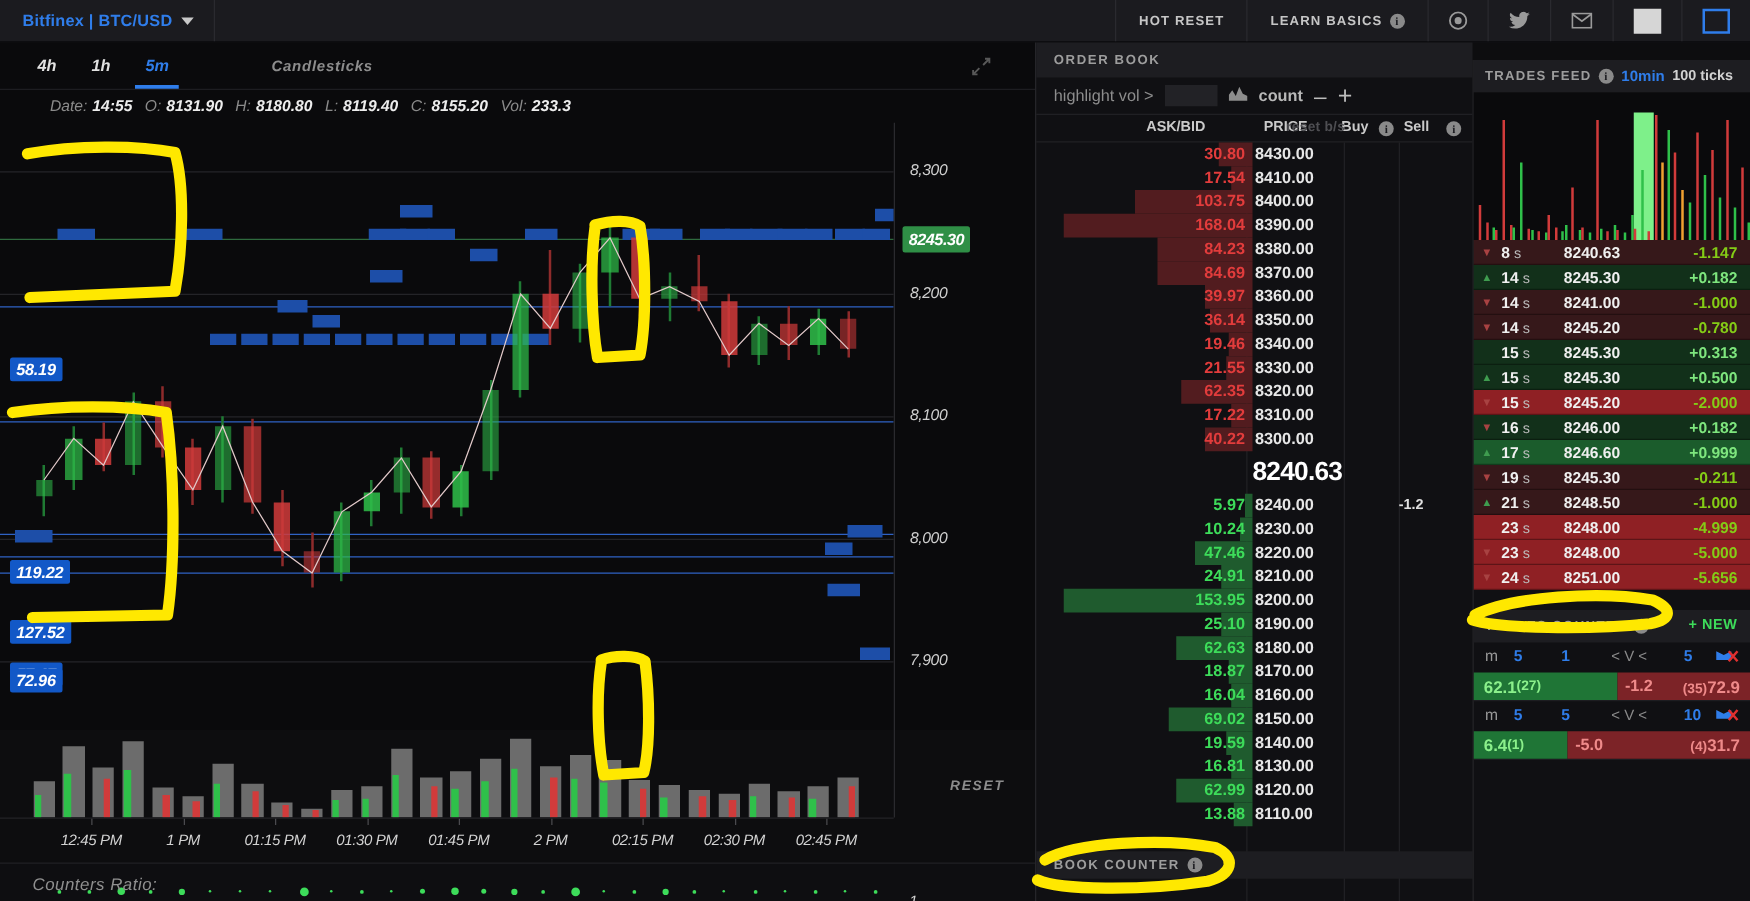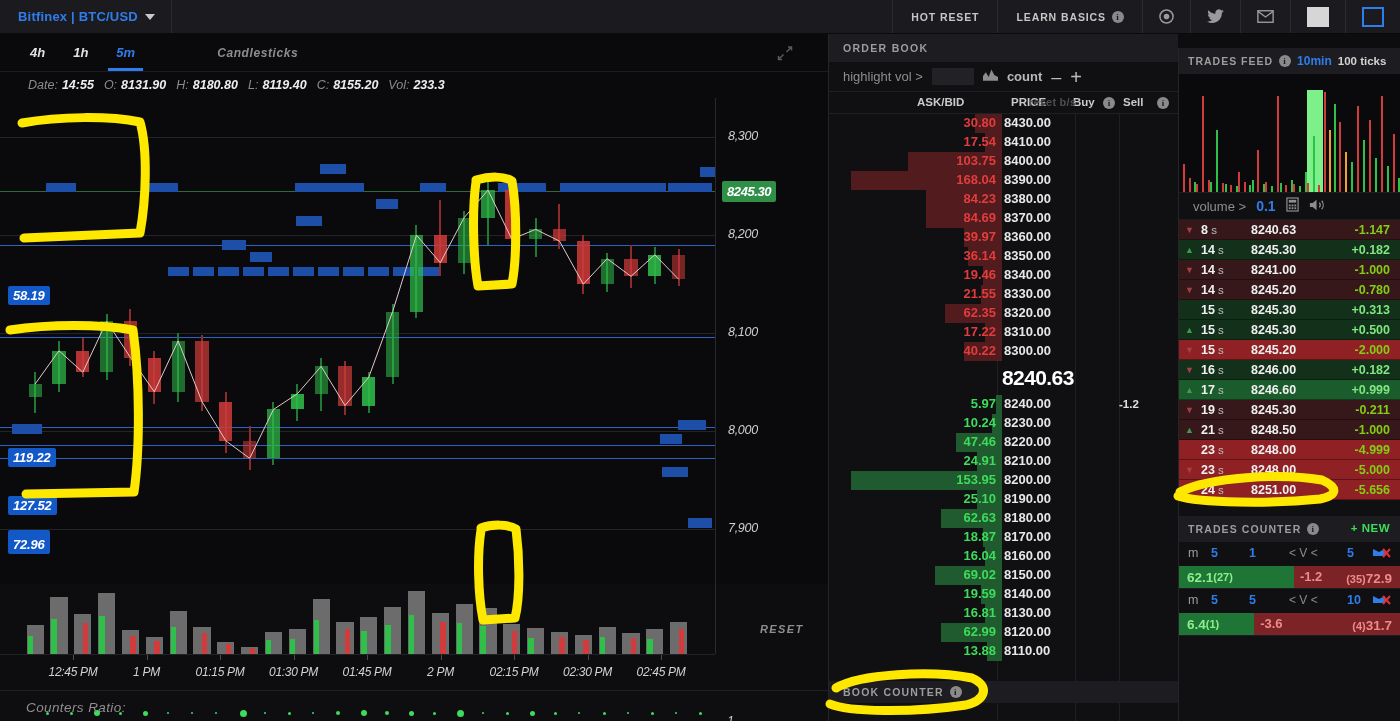--- a/index.html
+++ b/index.html
@@ -80,21 +80,21 @@
   }
 
   #ohlc-bar {
     height: 26px; display: flex; align-items: center;
     padding-left: 28px; gap: 4px;
     font-size: 12.5px; color: #8b8b8b;
     background: #0a0a0c; position: relative; z-index: 3;
   }
   #ohlc-bar b { color: #ededed; font-weight: bold; }
   #ohlc-bar .lbl { margin-left: 6px; }
-  #ohlc-bar .lbl.first { margin-left: 0; }
+  #ohlc-bar .lbl.first { margin-left: 12px; }
 
   #plot {
     position: absolute; top: 64px; left: 0; width: 715px; height: 556px;
     overflow: hidden;
   }
   #plot .gridline { position: absolute; left: 0; width: 715px; height: 1px; background: #242428; }
   #plot .bluelevel { position: absolute; left: 0; width: 715px; height: 1px; background: #2f62c4; }
   #plot .greenlevel { position: absolute; left: 0; width: 715px; height: 1px; background: #2f6a3e; }
   .blue-block { position: absolute; background: #1d4ea8; }
   .vol-bar { position: absolute; bottom: 0; }
@@ -836,42 +836,20 @@
         <div class="tf-spike" style="left: 178px; height: 86px; background: rgb(209, 59, 59);"></div>
         <div class="tf-spike" style="left: 184px; height: 52px; background: rgb(47, 192, 74);"></div>
         <div class="tf-spike" style="left: 190px; height: 72px; background: rgb(209, 59, 59);"></div>
         <div class="tf-spike" style="left: 196px; height: 34px; background: rgb(47, 192, 74);"></div>
         <div class="tf-spike" style="left: 202px; height: 96px; background: rgb(209, 59, 59);"></div>
         <div class="tf-spike" style="left: 208px; height: 26px; background: rgb(47, 192, 74);"></div>
         <div class="tf-spike" style="left: 214px; height: 58px; background: rgb(209, 59, 59);"></div>
         <div class="tf-spike" style="left: 219px; height: 14px; background: rgb(47, 192, 74);"></div>
       </div>
 
-    <div id="tf-volrow">
-      <span>volume &gt;</span>
-      <span class="volnum">0.1</span>
-      <span>
-        <svg width="13" height="15" viewBox="0 0 14 16">
-            <rect x="1" y="1" width="12" height="14" fill="none" stroke="#8d8d8d" stroke-width="1.3"></rect>
-            <rect x="3" y="3" width="8" height="3" fill="#8d8d8d"></rect>
-            <rect x="3" y="8" width="2" height="2" fill="#8d8d8d"></rect>
-            <rect x="6" y="8" width="2" height="2" fill="#8d8d8d"></rect>
-            <rect x="9" y="8" width="2" height="2" fill="#8d8d8d"></rect>
-            <rect x="3" y="11" width="2" height="2" fill="#8d8d8d"></rect>
-            <rect x="6" y="11" width="2" height="2" fill="#8d8d8d"></rect>
-            <rect x="9" y="11" width="2" height="2" fill="#8d8d8d"></rect>
-          </svg>
-      </span>
-      <span>
-        <svg width="16" height="14" viewBox="0 0 17 14">
-            <path d="M1 5h3l4-3.5v11L4 9H1z" fill="#8d8d8d"></path>
-            <path d="M11 4.5a4 4 0 0 1 0 5M13.5 2.5a7 7 0 0 1 0 9" fill="none" stroke="#8d8d8d" stroke-width="1.3"></path>
-          </svg>
-      </span>
-    </div>
 
     <div id="tf-rows">
         <div class="tf-row dn">
           <span class="tf-arrow neg">▼</span>
           <span class="tf-age"><span>8</span><span class="unit"> s</span></span>
           <span class="tf-price">8240.63</span>
           <span class="tf-delta neg">-1.147</span>
         </div>
         <div class="tf-row up">
           <span class="tf-arrow pos">▲</span>
@@ -994,21 +972,21 @@
                 <path d="M1 10V3l6 3 6-3v7z" fill="#2f7dea"></path>
                 <path d="M11 3l7 8M18 3l-7 8" stroke="#e03030" stroke-width="2" fill="none"></path>
               </svg></span>
           </div>
           <div class="tc-valrow">
             <div class="tc-left" style="width: 34%;">
               <span class="tc-leftval">6.4</span>
               <span class="tc-leftcnt">(1)</span>
             </div>
             <div class="tc-right">
-              <span class="tc-mid">-3.6</span>
+              <span class="tc-mid">-5.0</span>
               <span class="tc-rightwrap"><span class="tc-rightcnt">(4)</span><span class="tc-rightval">31.7</span></span>
             </div>
           </div>
         </div>
       </div>
   </div>
 
   <svg id="annot" viewBox="0 0 1400 721">
     <g fill="none" stroke="#FFE800" stroke-width="9" stroke-linecap="round" stroke-linejoin="round">
       <path d="M22 123 C60 116, 110 116, 140 122 C148 150, 146 200, 140 233 L24 238"></path>

